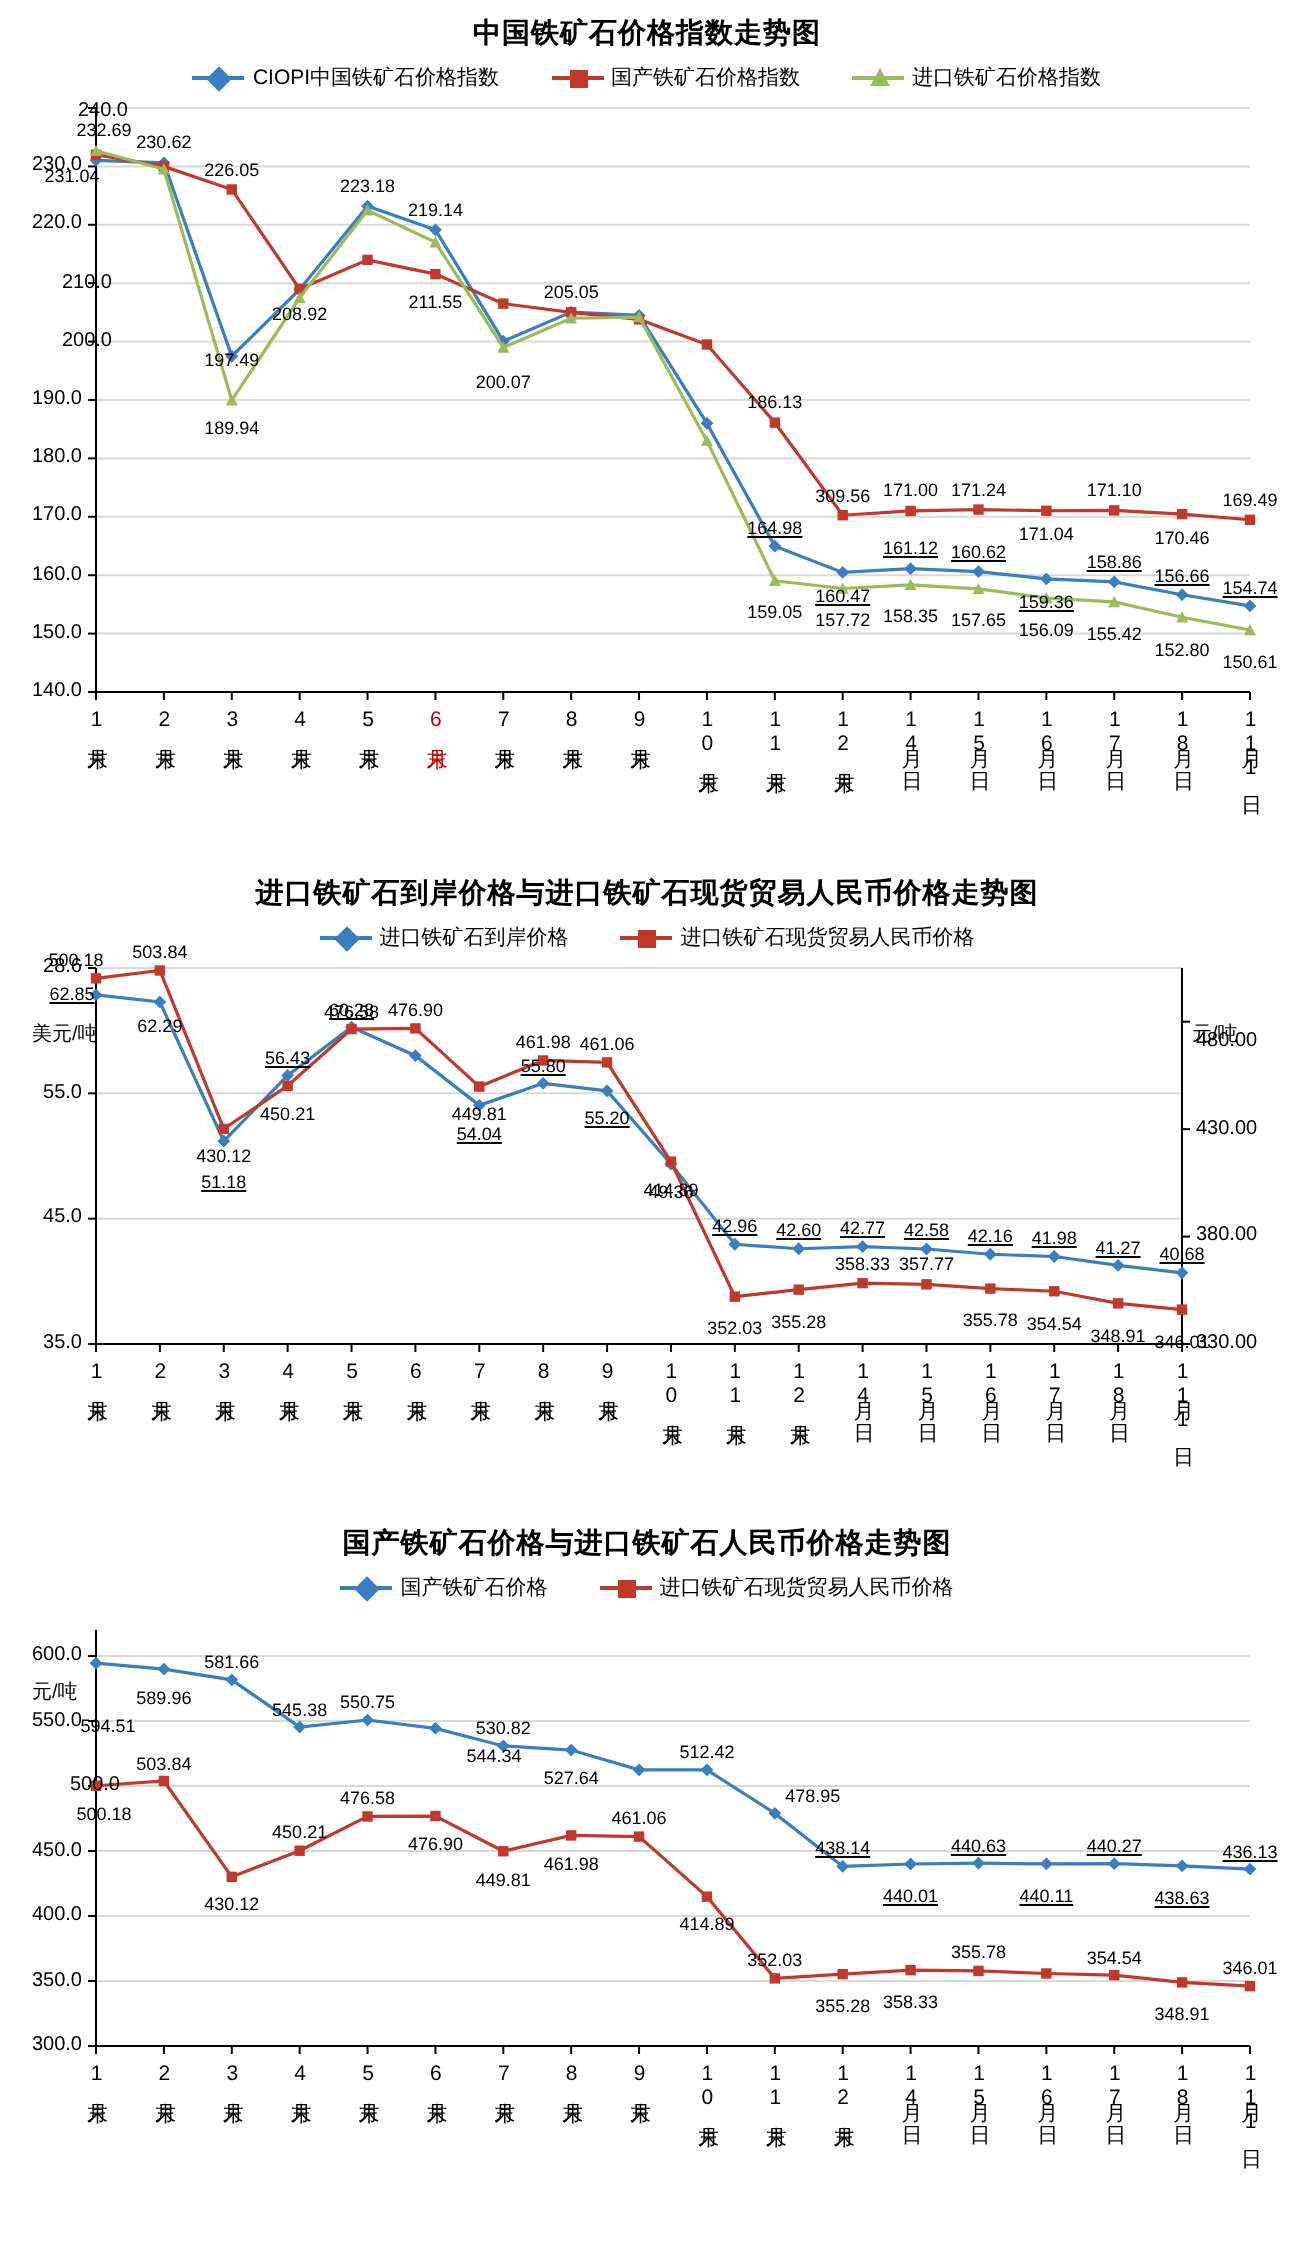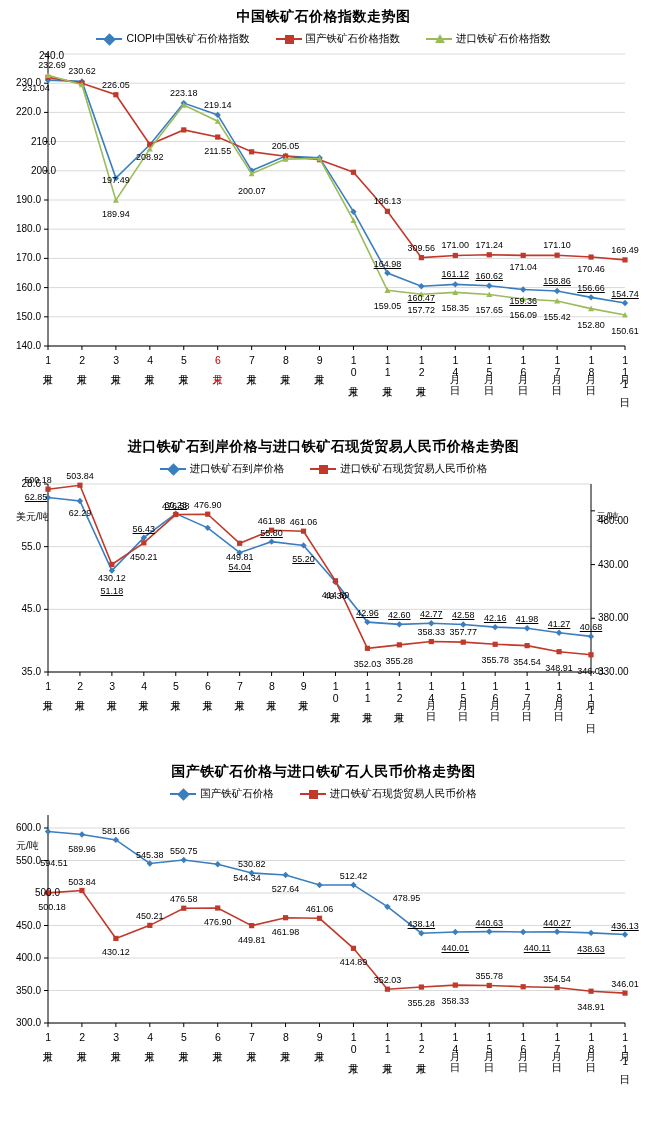--- a/index.html
+++ b/index.html
@@ -536,21 +536,21 @@
       <div class="dlabel" style="color: rgb(0, 0, 0); left: 149.824px; top: 45.503px;">545.38</div>
       <div class="dlabel" style="color: rgb(0, 0, 0); left: 183.765px; top: 42.0125px;">550.75</div>
       <div class="dlabel" style="color: rgb(0, 0, 0); left: 203px; top: 69.179px; margin-left: 44px;">544.34</div>
       <div class="dlabel" style="color: rgb(0, 0, 0); left: 251.647px; top: 54.967px;">530.82</div>
       <div class="dlabel" style="color: rgb(0, 0, 0); left: 285.588px; top: 80.034px;">527.64</div>
       <div class="dlabel" style="color: rgb(0, 0, 0); left: 353.471px; top: 66.927px;">512.42</div>
       <div class="dlabel" style="color: rgb(0, 0, 0); left: 387.412px; top: 88.6825px; margin-left: 19px;">478.95</div>
       <div class="dlabel u" style="color: rgb(0, 0, 0); left: 421.353px; top: 115.209px;">438.14</div>
       <div class="dlabel u" style="color: rgb(0, 0, 0); left: 455.294px; top: 138.993px;">440.01</div>
       <div class="dlabel u" style="color: rgb(0, 0, 0); left: 489.235px; top: 113.591px;">440.63</div>
-      <div class="dlabel u" style="color: rgb(0, 0, 0); left: 523.176px; top: 138.928px; margin-left: 14px;">440.11</div>
+      <div class="dlabel u" style="color: rgb(0, 0, 0); left: 523.176px; top: 138.928px;">440.11</div>
       <div class="dlabel u" style="color: rgb(0, 0, 0); left: 557.118px; top: 113.825px;">440.27</div>
       <div class="dlabel u" style="color: rgb(0, 0, 0); left: 591.059px; top: 139.891px;">438.63</div>
       <div class="dlabel u" style="color: rgb(0, 0, 0); left: 625px; top: 116.516px;">436.13</div>
       <div class="dlabel" style="color: rgb(0, 0, 0); left: 52px; top: 97.883px;">500.18</div>
       <div class="dlabel" style="color: rgb(0, 0, 0); left: 81.9412px; top: 72.504px;">503.84</div>
       <div class="dlabel" style="color: rgb(0, 0, 0); left: 115.882px; top: 143.422px;">430.12</div>
       <div class="dlabel" style="color: rgb(0, 0, 0); left: 149.824px; top: 107.364px;">450.21</div>
       <div class="dlabel" style="color: rgb(0, 0, 0); left: 183.765px; top: 90.223px;">476.58</div>
       <div class="dlabel" style="color: rgb(0, 0, 0); left: 217.706px; top: 113.015px;">476.90</div>
       <div class="dlabel" style="color: rgb(0, 0, 0); left: 251.647px; top: 130.624px;">449.81</div>

